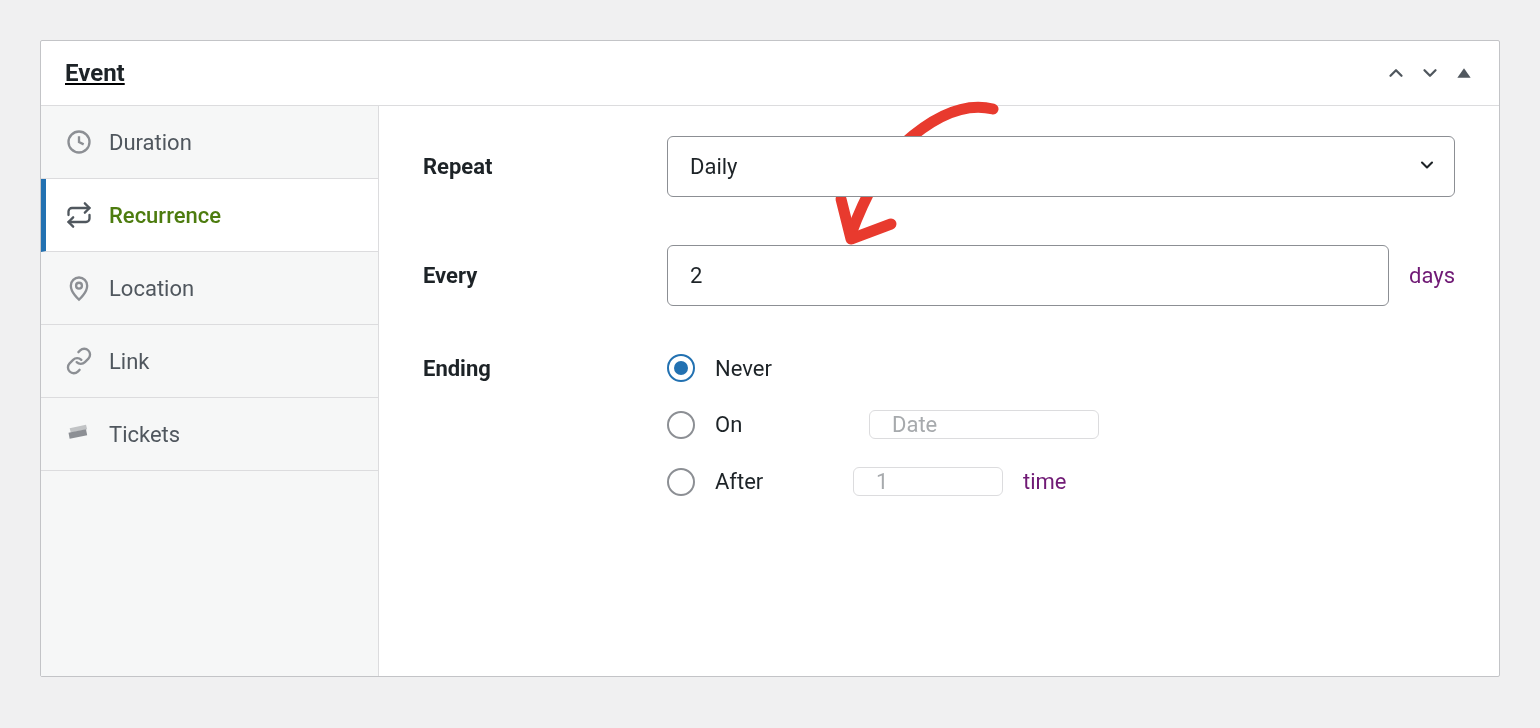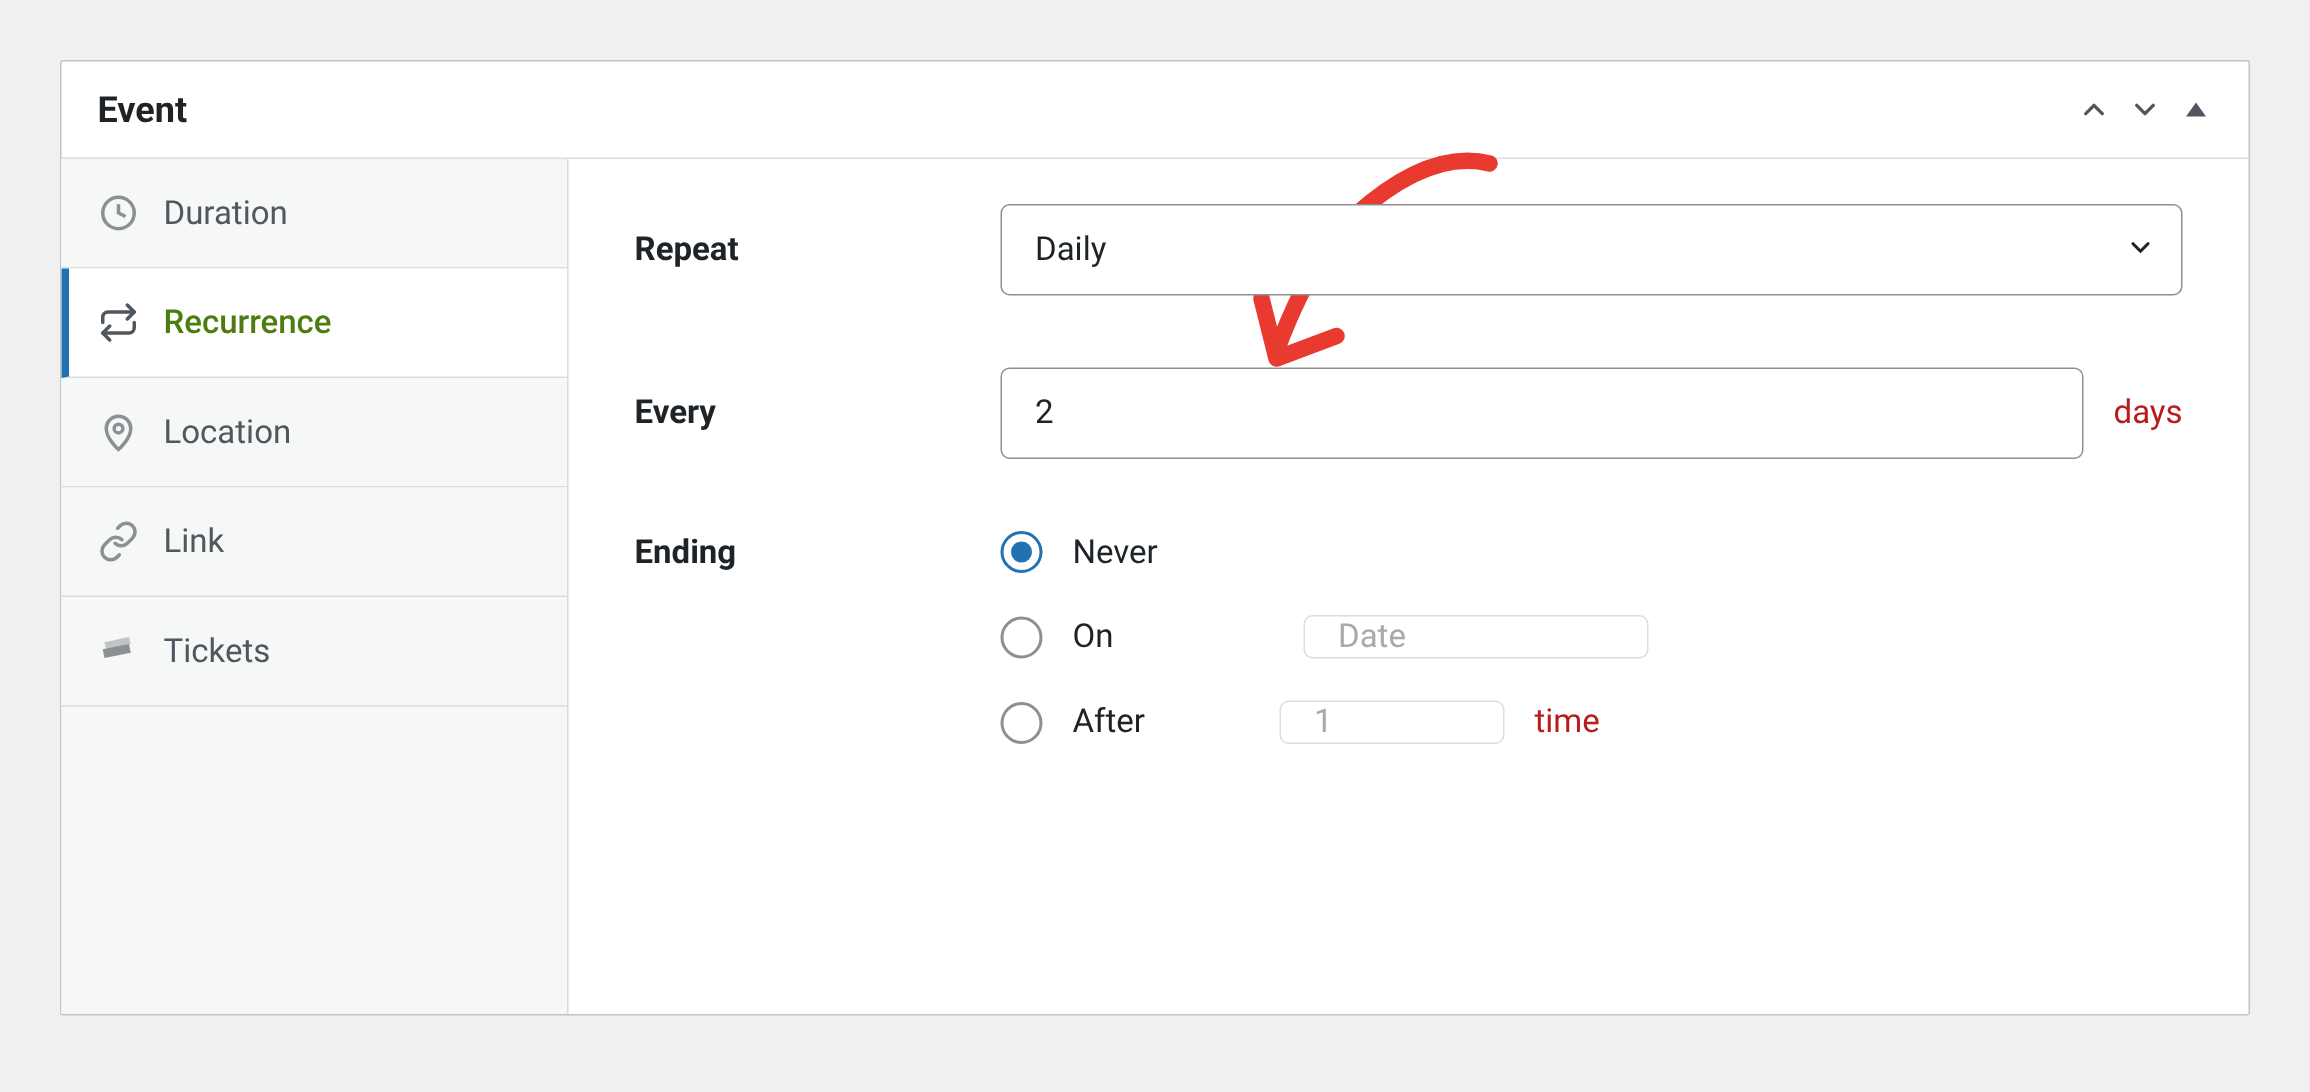--- a/index.html
+++ b/index.html
@@ -18,20 +18,21 @@
       border-radius: 2px;
       max-width: 1460px;
       margin: 0 auto;
     }
     .card-header {
       display: flex;
       align-items: center;
       justify-content: space-between;
       padding: 18px 24px;
       border-bottom: 1px solid #dcdcde;
+      text-decoration: underline;
     }
     .card-title {
       font-size: 24px;
       font-weight: 700;
       color: #1d2327;
     }
     .card-header-controls {
       display: flex;
       align-items: center;
       gap: 12px;
@@ -137,21 +138,21 @@
       border: 1px solid #8c8f94;
       border-radius: 6px;
       padding: 17px 22px;
       font-size: 22px;
       color: #1d2327;
       background: #fff;
       font-family: inherit;
     }
     .suffix {
       font-size: 22px;
-      color: #b91c1c;
+      color: #701a75;
     }
     .radio-group {
       display: flex;
       flex-direction: column;
       gap: 28px;
     }
     .radio-row {
       display: flex;
       align-items: center;
       gap: 20px;

